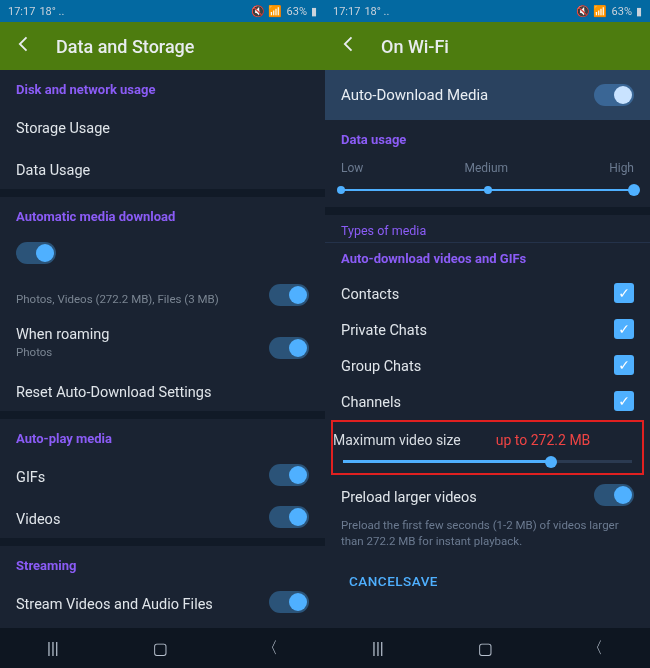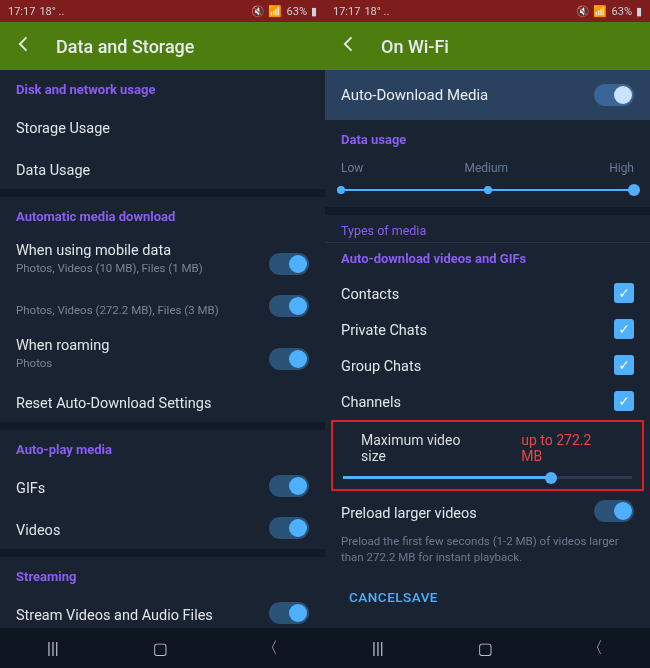--- a/index.html
+++ b/index.html
@@ -20,21 +20,21 @@
       flex-direction: column;
       position: relative;
     }
     .statusbar {
       height: 22px;
       display: flex;
       align-items: center;
       justify-content: space-between;
       padding: 0 8px;
       font-size: 11px;
-      background: #7f1d1d;
+      background: #0369a1;
       color: #cbd3dc;
     }
     .statusbar .indicators { display: flex; gap: 4px; align-items: center; }
     .header {
       height: 48px;
       display: flex;
       align-items: center;
       gap: 22px;
       padding: 0 14px;
       background: #4d7c0f;
@@ -107,21 +107,21 @@
     }
     .auto-dl-row {
       background: #2a425f; padding: 14px 16px;
       display: flex; align-items: center; justify-content: space-between;
     }
     .auto-dl-row .label { font-size: 15px; color: #e9eef3; }
     .redbox {
       border: 2px solid #e02020; margin: 2px 6px; padding: 6px 0 2px;
     }
     .maxvid-row {
-      display: flex; padding: 4px 28px 6px;
+      display: flex; padding: 4px 0 6px;
       font-size: 14px;
       gap: 35px;
     }
     .maxvid-row .value { color: #ef4444; }
     .preload-hint {
       font-size: 11.5px; color: #6b7a90; padding: 4px 16px 10px; line-height: 1.4;
     }
     .actions {
       display: flex; justify-content: flex-start; padding: 14px 24px;
     }
@@ -171,24 +171,20 @@
     <div class="row">
       <div class="row-text">
           <div class="label">Data Usage</div>
         </div>
     </div>
 
     <div class="divider"></div>
 
     <div class="section-header">Automatic media download</div>
     <div class="row">
-      <div class="row-text">
-        <div class="label">When using mobile data</div>
-        <div class="sub">Photos, Videos (10 MB), Files (1 MB)</div>
-      </div>
       <div class="toggle"></div>
     </div>
     <div class="row">
       <div class="row-text">
         <div class="sub">Photos, Videos (272.2 MB), Files (3 MB)</div>
       </div>
       <div class="toggle"></div>
     </div>
     <div class="row">
       <div class="row-text">

